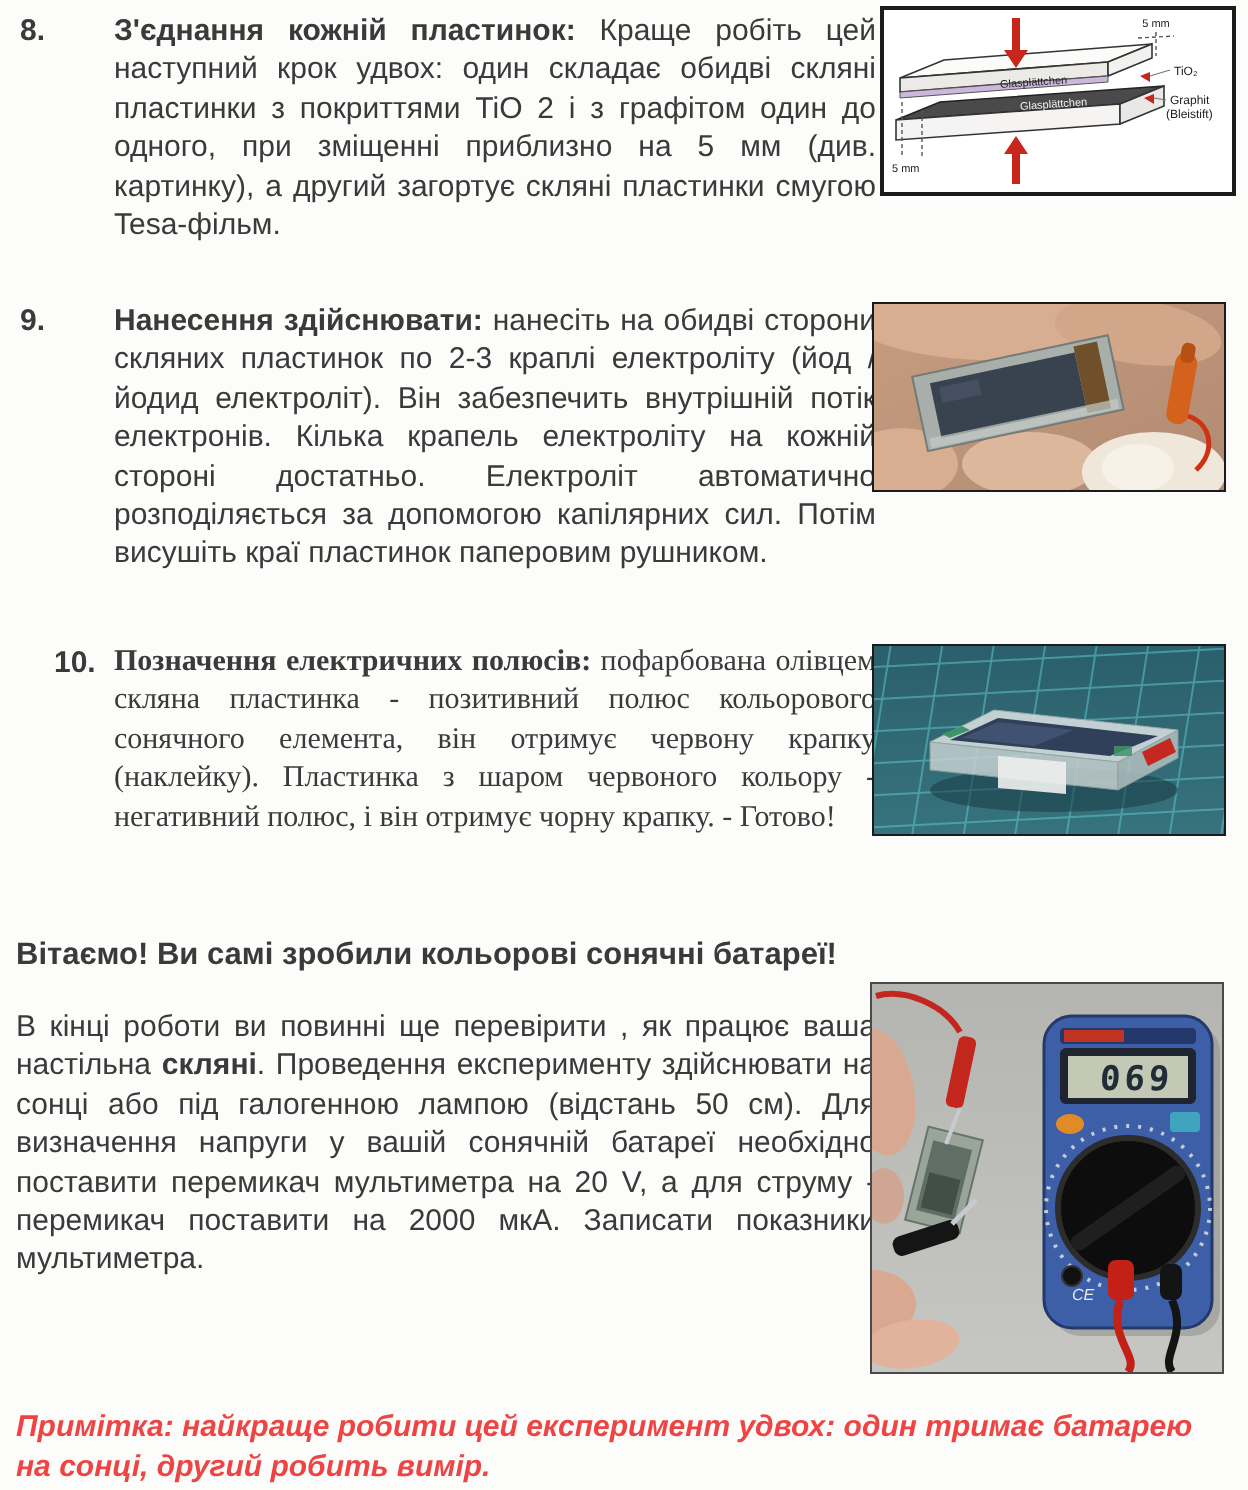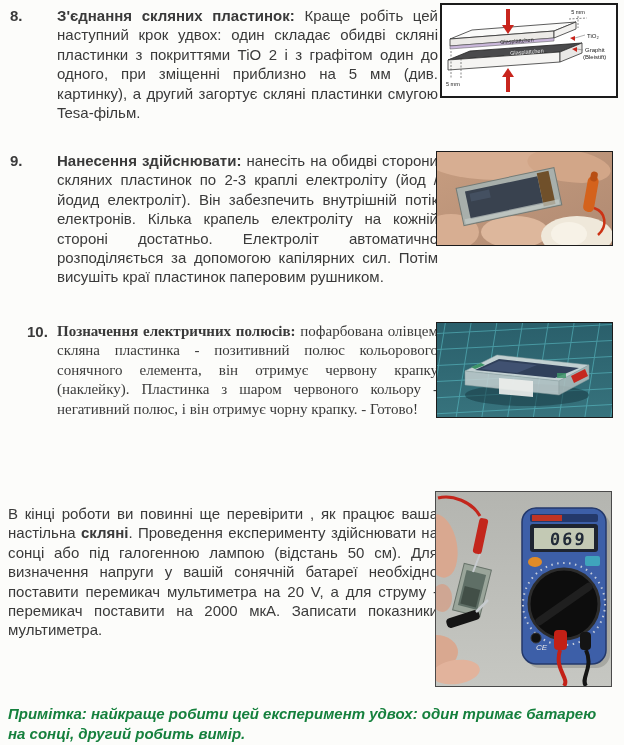--- a/index.html
+++ b/index.html
@@ -10,42 +10,42 @@
     color:#3a3a3a;
     position:relative;
     overflow:hidden;
   }
   .page{position:absolute;inset:0;background:#fcfcfa;}
   .step-num{position:absolute;font-size:15px;font-weight:bold;line-height:19.4px;}
   .txt{position:absolute;font-size:15px;line-height:19.4px;text-align:justify;margin:0;}
   .txt b{font-weight:bold;}
   .congrats{position:absolute;left:8px;top:469px;width:445px;font-size:15.5px;font-weight:bold;margin:0;}
   .note{position:absolute;left:8px;top:704px;width:604px;font-size:15px;line-height:19.5px;
-        font-weight:bold;font-style:italic;margin:0;color:#15803d;}
+        font-weight:bold;font-style:italic;margin:0;color:#ef4444;}
   .n8{left:10px;top:6px;}   .t8{left:57px;top:6px;width:381px;}
   .n9{left:10px;top:151px;} .t9{left:57px;top:151px;width:381px;}
   .n10{left:1px;top:322px;margin-left:26px;} .t10{left:57px;top:322px;width:381px;font-family:Liberation Serif, serif;}
   .pa{left:8px;top:504px;width:430px;}
   .pb{left:8px;top:640px;width:430px;}
   .fig{position:absolute;overflow:hidden;background:#fff;}
   .f1{left:440px;top:3px;width:174px;height:91px;border:2px solid #1b1b1b;}
   .f2{left:436px;top:151px;width:175px;height:93px;border:1px solid #1b1b1b;}
   .f3{left:436px;top:322px;width:175px;height:94px;border:1px solid #1b1b1b;}
   .f4{left:435px;top:491px;width:175px;height:194px;border:1px solid #4a4a4a;}
   .fig svg{display:block;width:100%;height:100%;}
   .diag-label{font-family:"Liberation Sans",sans-serif;fill:#222;}
   .lcd{font-family:"DejaVu Sans Mono",monospace;font-weight:bold;fill:#222b38;letter-spacing:2px;}
 </style>
 </head>
 <body>
 
 <div class="page">
 
   <div class="step-num n8">8.</div>
-  <p class="txt t8"><b>З'єднання скляних пластинок:</b><span> Краще робіть цей наступний крок удвох: один складає обидві скляні пластинки з покриттями TiO 2 і з графітом один до одного, при зміщенні приблизно на 5 мм (див. картинку), а другий загортує скляні пластинки смугою Tesa-фільм.</span></p>
+  <p class="txt t8"><b>З'єднання кожній пластинок:</b><span> Краще робіть цей наступний крок удвох: один складає обидві скляні пластинки з покриттями TiO 2 і з графітом один до одного, при зміщенні приблизно на 5 мм (див. картинку), а другий загортує скляні пластинки смугою Tesa-фільм.</span></p>
 
   <div class="fig f1">
     <svg viewBox="0 0 174 91">
 
       <g>
         <polygon points="8,34 30,25 134,17 112,26" fill="#fbfbfa" stroke="#333" stroke-width="0.8"></polygon>
         <polygon points="8,34 112,26 112,33 8,41" fill="#eceae7" stroke="#333" stroke-width="0.8"></polygon>
         <polygon points="112,26 134,17 134,24 112,33" fill="#f2f1ef" stroke="#333" stroke-width="0.8"></polygon>
         <polygon points="8,41 112,33 112,36 8,44" fill="#cbb8dc" stroke="#555" stroke-width="0.5"></polygon>
         <text x="58" y="39" font-size="5.5" class="diag-label" transform="rotate(-4 58 37)">Glasplättchen</text>
@@ -168,20 +168,21 @@
         <polygon points="28,48 122,58 122,72 28,62" fill="#c5d0d1" opacity="0.85" stroke="#93a3a3" stroke-width="0.5"></polygon>
         <polygon points="122,58 152,42 152,56 122,72" fill="#b2c0c0" opacity="0.85" stroke="#93a3a3" stroke-width="0.5"></polygon>
         <polygon points="62,55 96,58 96,74 62,71" fill="#eceeeb" opacity="0.92"></polygon>
         <polygon points="34,44 44,40 48,42 38,46" fill="#3d9468"></polygon>
         <rect x="120" y="50" width="9" height="5" fill="#3d9468" opacity="0.85"></rect>
         <polygon points="134,53 148,46 151,53 137,60" fill="#c5281f"></polygon>
       </g>
     </svg>
   </div>
 
+  <p class="congrats">Вітаємо! Ви самі зробили кольорові сонячні батареї!</p>
 
   <p class="txt pa"><span>В кінці роботи ви повинні ще перевірити , як працює ваша настільна </span><b>скляні</b><span>. Проведення експерименту здійснювати на сонці або під галогенною лампою (відстань 50 см). Для визначення напруги у вашій сонячній батареї необхідно поставити перемикач мультиметра на 20 V, а для струму - перемикач поставити на 2000 мкА. Записати показники мультиметра.</span></p>
 
   <div class="fig f4">
     <svg viewBox="0 0 175 194">
       <defs>
         <linearGradient id="g4" x1="0" y1="0" x2="0" y2="1">
           <stop offset="0" stop-color="#b4b5b0"></stop>
             <stop offset="1" stop-color="#c6c7c2"></stop>
         </linearGradient>

